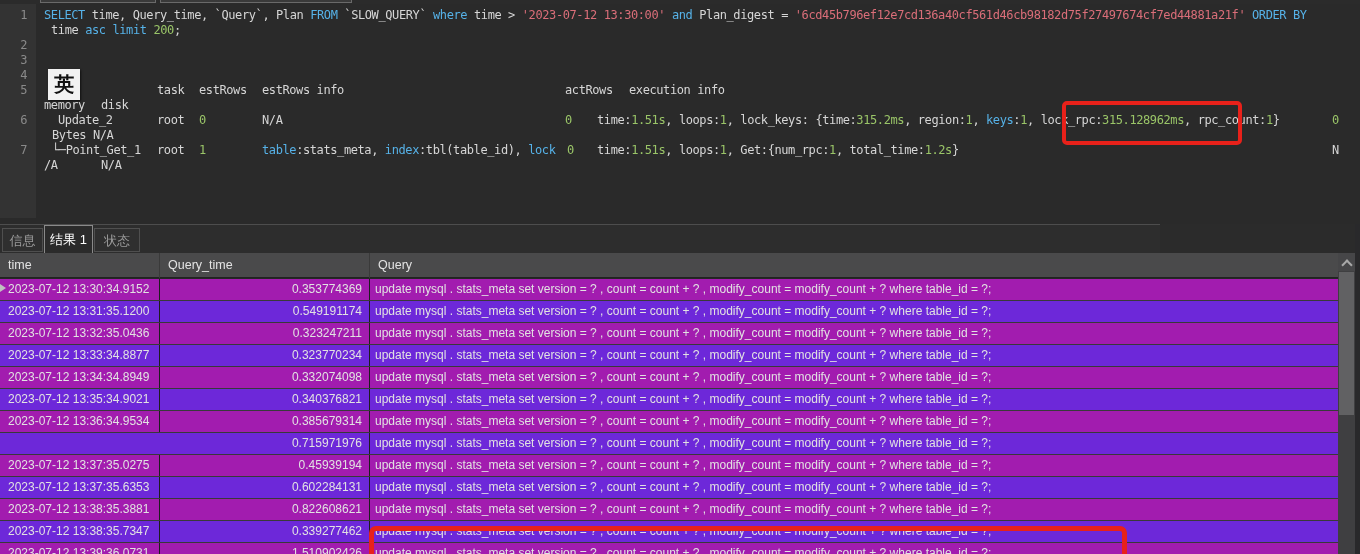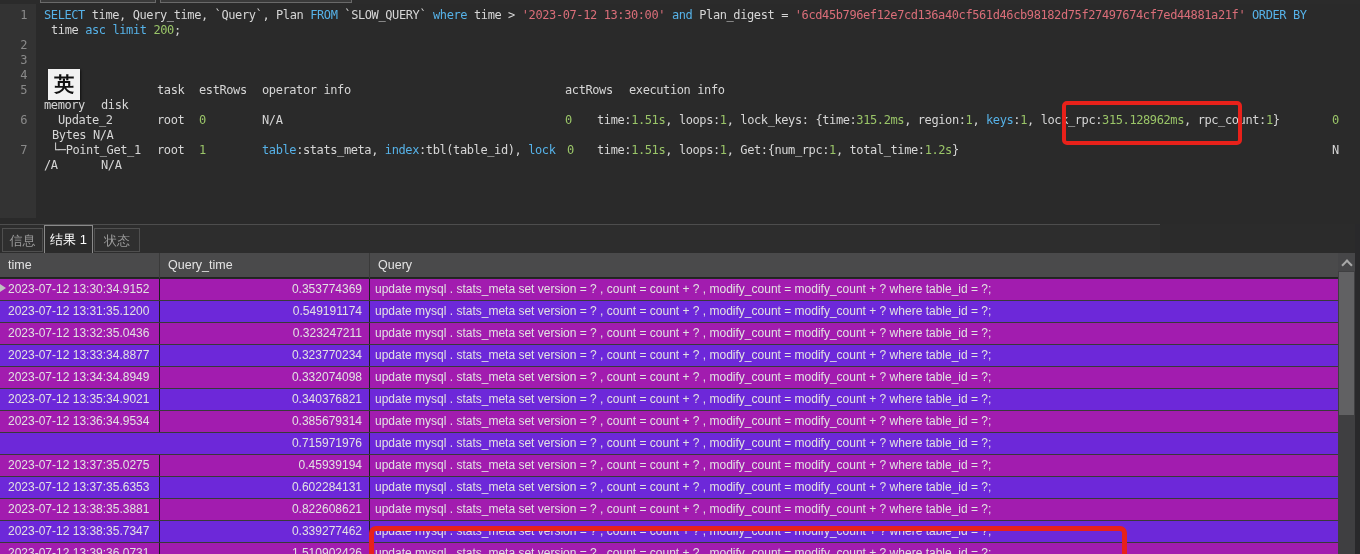--- a/index.html
+++ b/index.html
@@ -71,21 +71,21 @@
         <span style="top: 64px;">4</span>
         <span style="top: 79px;">5</span>
         <span style="top: 109px;">6</span>
         <span style="top: 139px;">7</span>
       </div>
     <div id="code">
         <div class="code-seg" style="left: 44px; top: 4px;"><span class="tok-k">SELECT</span><span class="tok-p"> time, Query_time, `Query`, Plan </span><span class="tok-k">FROM</span><span class="tok-p"> `SLOW_QUERY` </span><span class="tok-k">where</span><span class="tok-p"> time &gt; </span><span class="tok-s">'2023-07-12 13:30:00'</span><span class="tok-p"> </span><span class="tok-k">and</span><span class="tok-p"> Plan_digest = </span><span class="tok-s">'6cd45b796ef12e7cd136a40cf561d46cb98182d75f27497674cf7ed44881a21f'</span><span class="tok-p"> </span><span class="tok-k">ORDER BY</span></div>
         <div class="code-seg" style="left: 51px; top: 19px;"><span class="tok-p">time </span><span class="tok-k">asc</span><span class="tok-p"> </span><span class="tok-k">limit</span><span class="tok-p"> </span><span class="tok-n">200</span><span class="tok-p">;</span></div>
         <div class="code-seg" style="left: 157px; top: 79px;"><span class="tok-p">task</span></div>
         <div class="code-seg" style="left: 199px; top: 79px;"><span class="tok-p">estRows</span></div>
-        <div class="code-seg" style="left: 262px; top: 79px;"><span class="tok-p">operator info</span></div>
+        <div class="code-seg" style="left: 262px; top: 79px;"><span class="tok-p">estRows info</span></div>
         <div class="code-seg" style="left: 565px; top: 79px;"><span class="tok-p">actRows</span></div>
         <div class="code-seg" style="left: 629px; top: 79px;"><span class="tok-p">execution info</span></div>
         <div class="code-seg" style="left: 44px; top: 94px;"><span class="tok-p">memory</span></div>
         <div class="code-seg" style="left: 101px; top: 94px;"><span class="tok-p">disk</span></div>
         <div class="code-seg" style="left: 58px; top: 109px;"><span class="tok-p">Update_2</span></div>
         <div class="code-seg" style="left: 157px; top: 109px;"><span class="tok-p">root</span></div>
         <div class="code-seg" style="left: 199px; top: 109px;"><span class="tok-n">0</span></div>
         <div class="code-seg" style="left: 262px; top: 109px;"><span class="tok-p">N/A</span></div>
         <div class="code-seg" style="left: 565px; top: 109px;"><span class="tok-n">0</span></div>
         <div class="code-seg" style="left: 597px; top: 109px;"><span class="tok-p">time:</span><span class="tok-n">1.51s</span><span class="tok-p">, loops:</span><span class="tok-n">1</span><span class="tok-p">, lock_keys: {time:</span><span class="tok-n">315.2ms</span><span class="tok-p">, region:</span><span class="tok-n">1</span><span class="tok-p">, </span><span class="tok-k">keys</span><span class="tok-p">:</span><span class="tok-n">1</span><span class="tok-p">, lock_rpc:</span><span class="tok-n">315.128962ms</span><span class="tok-p">, rpc_count:</span><span class="tok-n">1</span><span class="tok-p">}</span></div>

